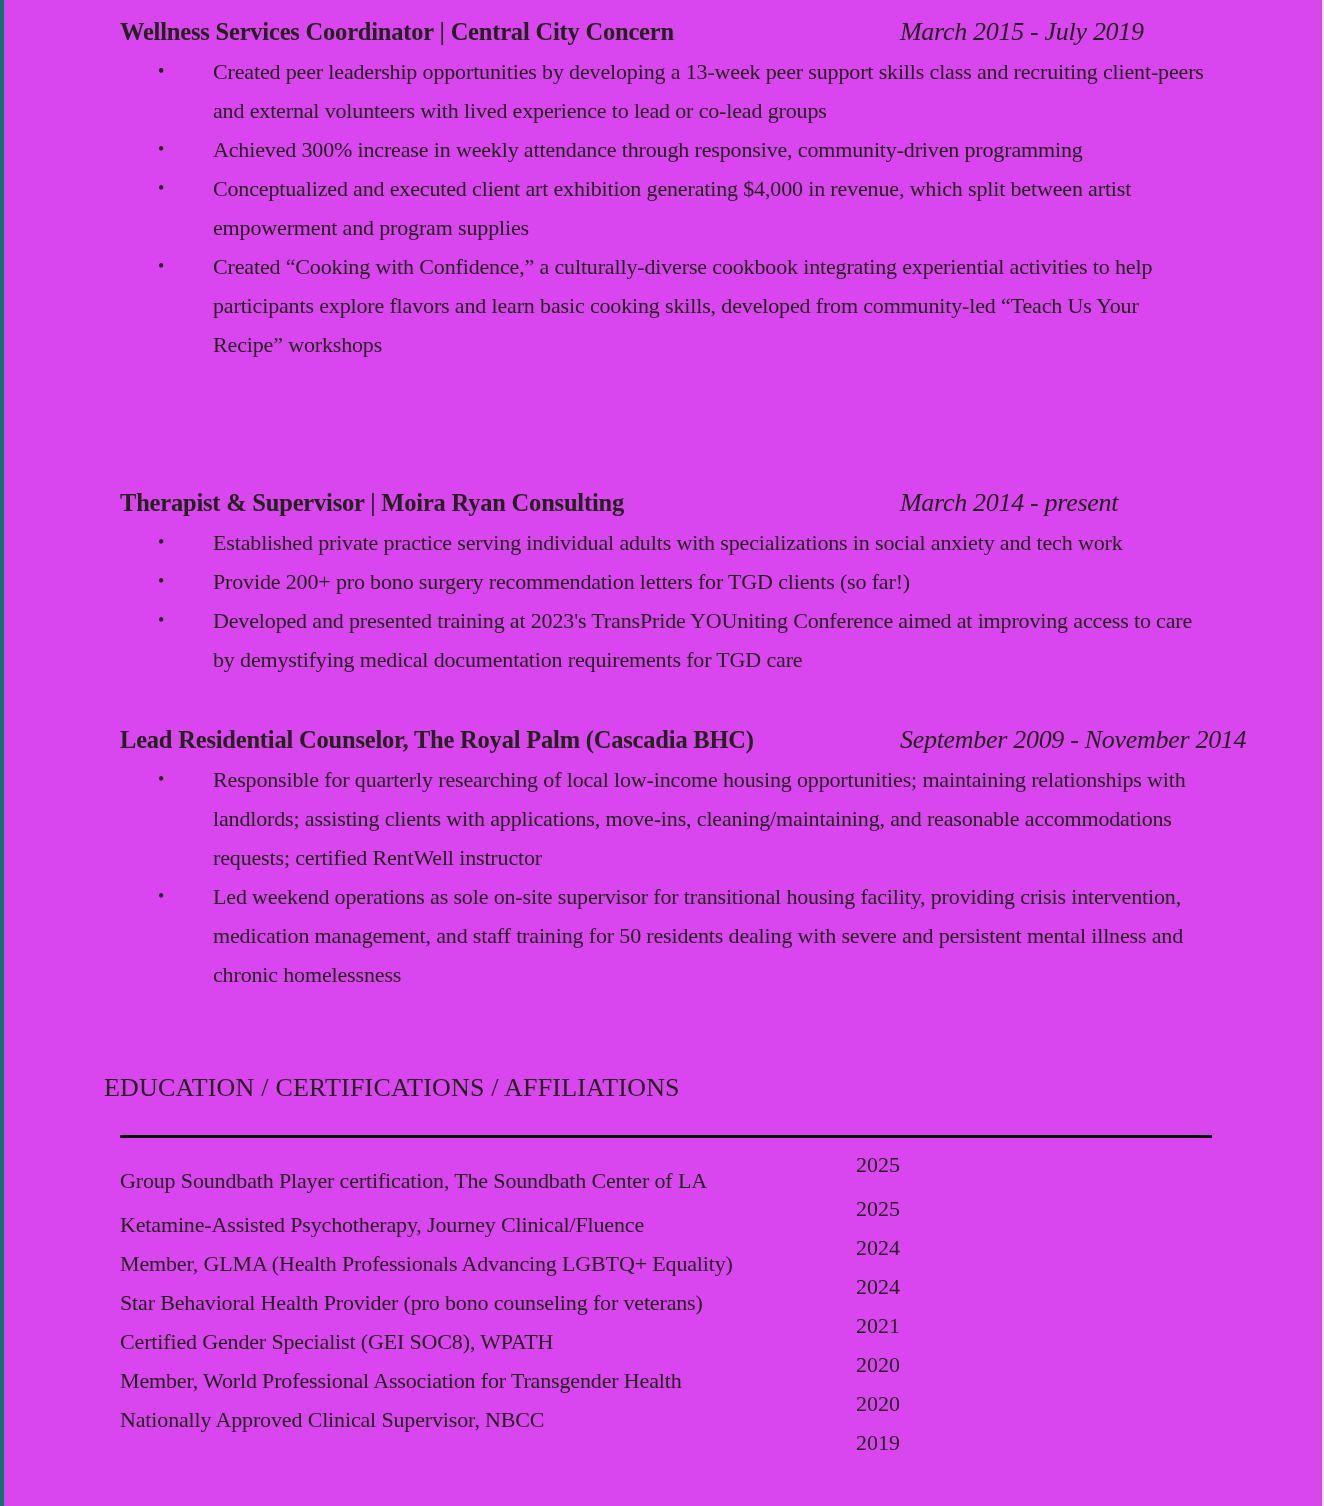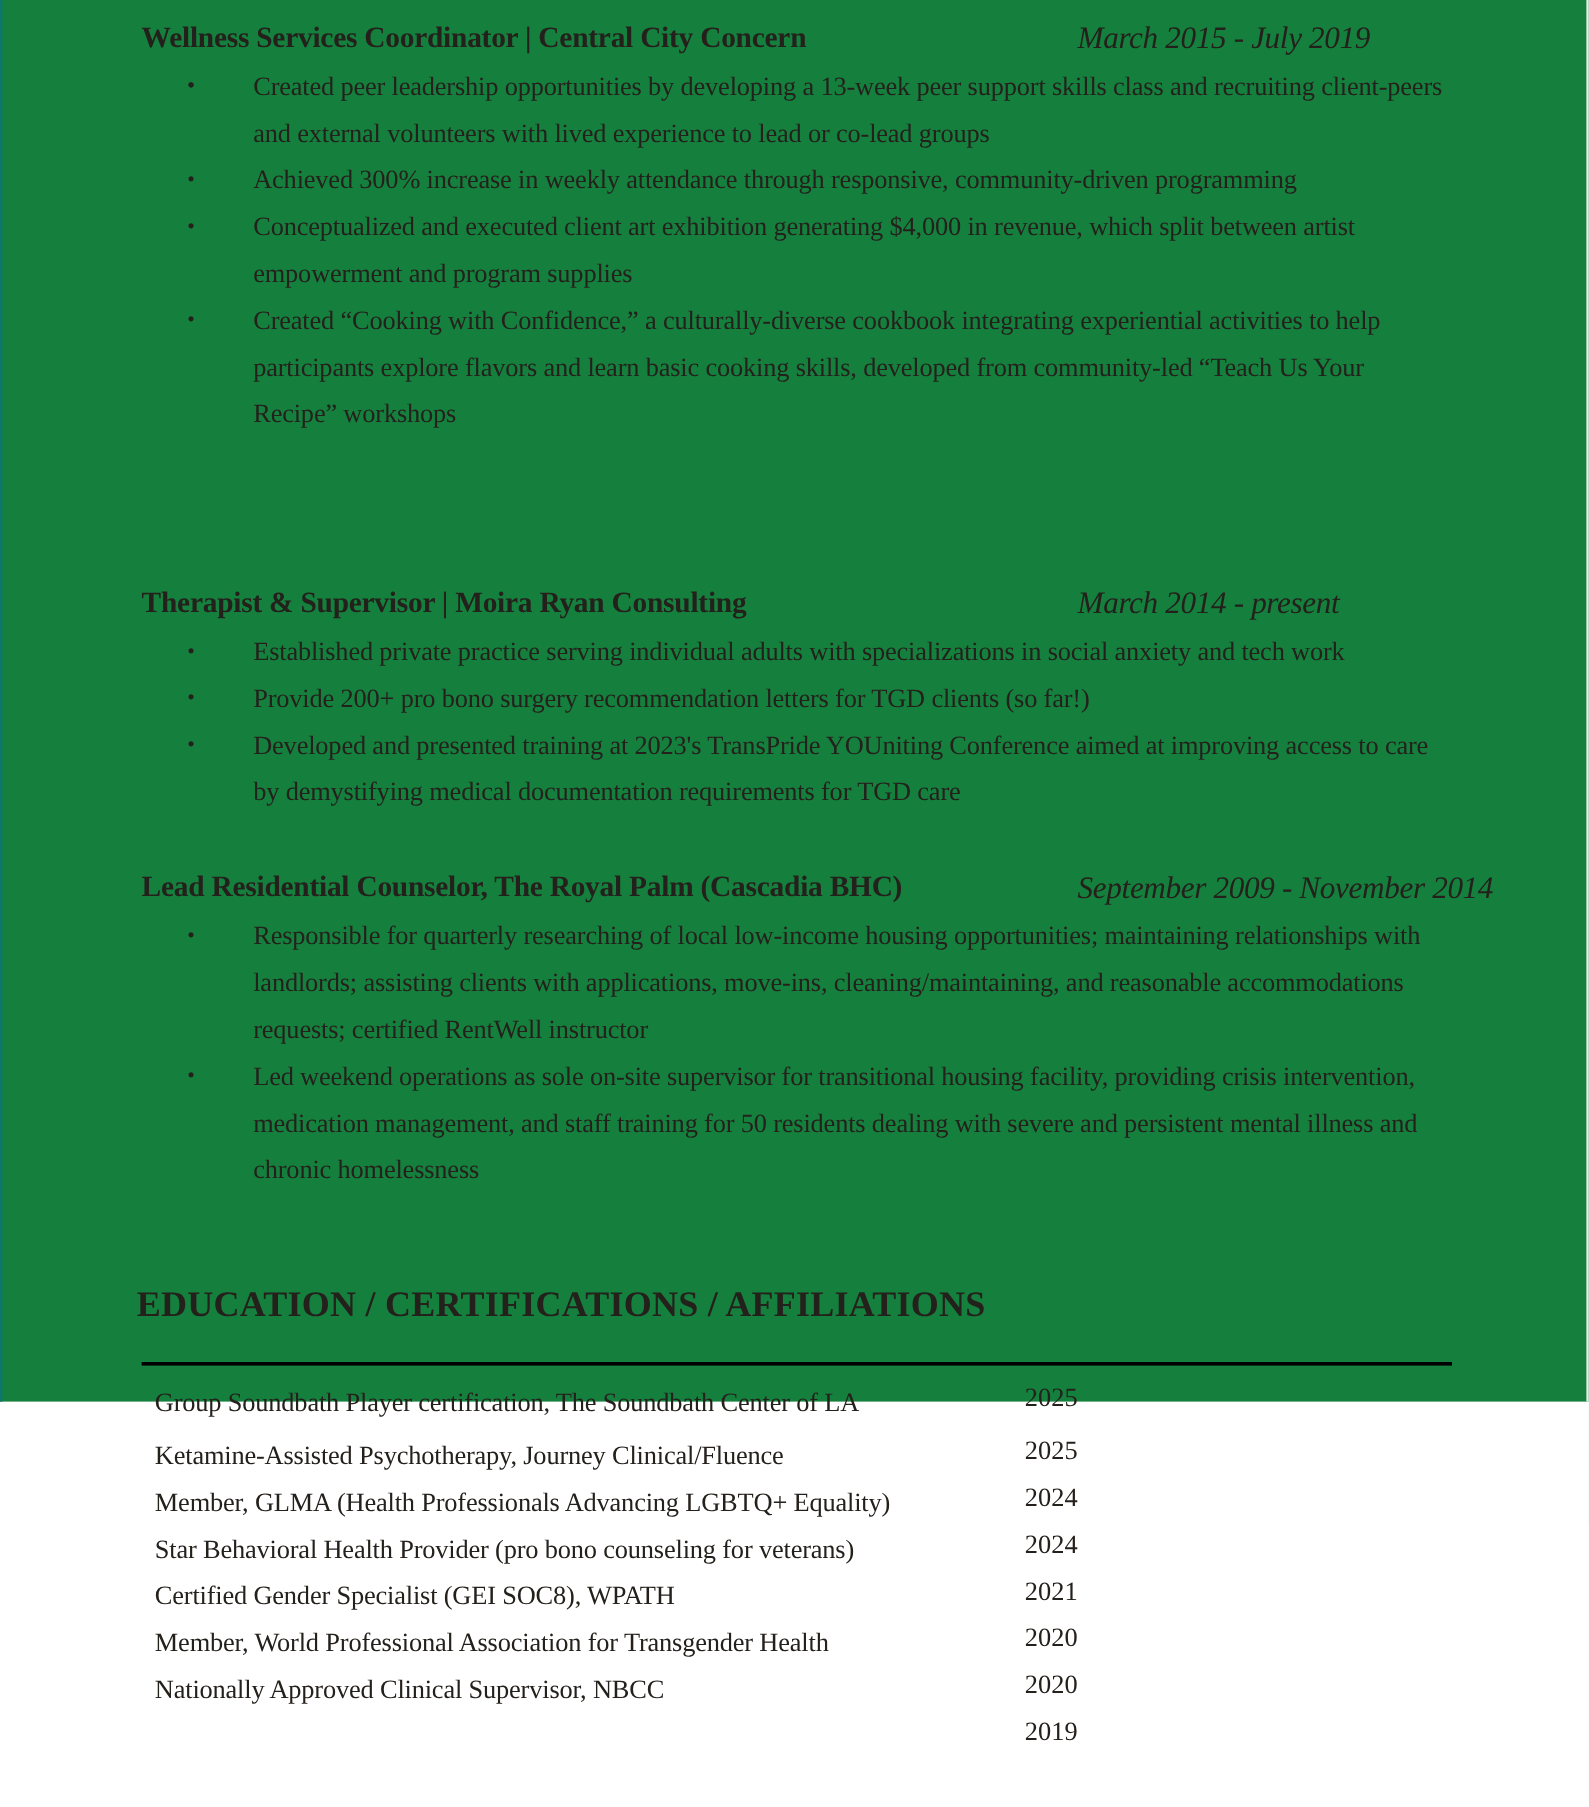--- a/index.html
+++ b/index.html
@@ -12,25 +12,25 @@
       height: 1506px;
       position: relative;
       overflow: hidden;
       font-family: "Liberation Serif", "DejaVu Serif", serif;
       color: #24201c;
     }
     .page {
       position: absolute;
       left: 0; top: 0;
       width: 1324px;
-      height: 1168px;
+      height: 1506px;
       box-sizing: border-box;
-      border-left: 2px solid #0f766e;
+      border-left: 4px solid #0f766e;
       border-right: 2px solid #ececec;
-      background: #15803d;
+      background: #d946ef;
     }
     .job {
       position: absolute;
       left: 116px;
       width: 1092px;
     }
     .job-header {
       position: relative;
       height: 32px;
     }
@@ -68,24 +68,24 @@
     }
     ul.bullets li .dot {
       position: absolute;
       left: 38px;
       top: 0;
       font-size: 18px;
       line-height: 39px;
     }
     .section-title {
       position: absolute;
-      left: 112px;
+      left: 100px;
       top: 1068px;
-      font-size: 30px;
-      font-weight: bold;
+      font-size: 26px;
+      font-weight: normal;
       letter-spacing: 0.2px;
       white-space: nowrap;
       line-height: 40px;
     }
     .divider {
       position: absolute;
       left: 116px;
       top: 1135px;
       width: 1092px;
       height: 3px;
@@ -102,24 +102,23 @@
       height: 39px;
       font-size: 22px;
       line-height: 39px;
     }
     .edu-row.first {
       height: 44px;
     }
     .edu-name {
       position: absolute;
       left: 0;
-      top: 4px;
+      top: 16px;
       white-space: nowrap;
       letter-spacing: -0.15px;
-      margin-left: 11px;
     }
     .edu-year {
       position: absolute;
       left: 736px;
       top: 0;
       white-space: nowrap;
     }
   </style>
 </head>
 <body>

